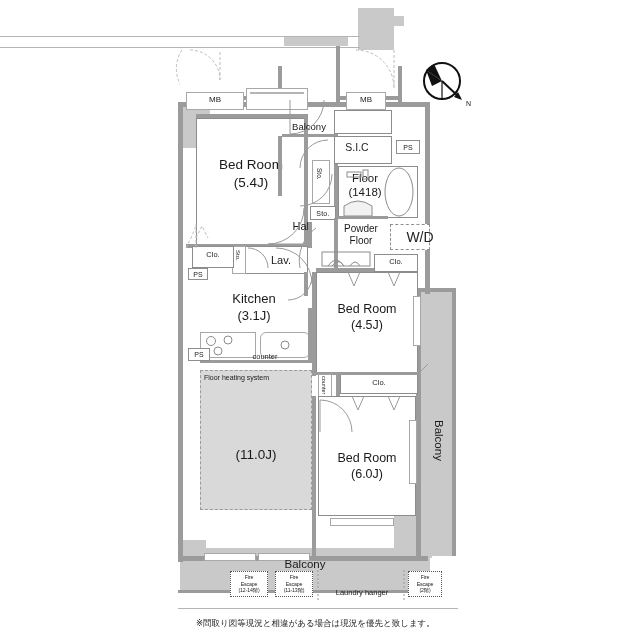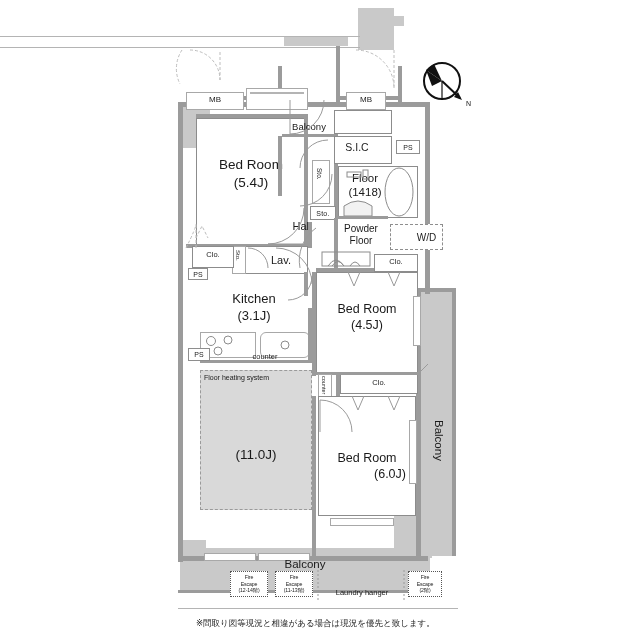--- a/index.html
+++ b/index.html
@@ -115,21 +115,21 @@
 
   <div class="boxlbl" style="left:310px;top:206px;width:26px;height:14px;">Sto.</div>
 
   <div class="lbl" style="left:282px;top:220px;width:40px;font-size:11px;">Hall</div>
   <div class="wall" style="left:308px;top:222px;width:4px;height:26px;"></div>
   <div class="wall" style="left:276px;top:244px;width:36px;height:4px;"></div>
 
   <div class="wall" style="left:334px;top:218px;width:4px;height:54px;"></div>
   <div class="lbl l2" style="left:334px;top:224px;width:54px;font-size:10px;">Powder</div>
   <div class="lbl l2" style="left:334px;top:236px;width:54px;font-size:10px;">Floor</div>
-  <div class="dashbox" style="left:390px;top:224px;width:53px;height:26px;font-size:10px;padding-left:20px;">W/D</div>
+  <div class="dashbox" style="left:390px;top:224px;width:40px;height:26px;font-size:14px;padding-left:20px;">W/D</div>
   <svg class="arcs" viewBox="0 0 640 640">
     <rect x="322" y="252" width="48" height="14" fill="none" stroke="#8c8c8c" stroke-width="1"></rect>
     <path d="M328 266 q8 -12 16 0" fill="none" stroke="#8c8c8c" stroke-width="1"></path>
     <path d="M332 266 q6 -9 12 0" fill="none" stroke="#8c8c8c" stroke-width="1"></path>
     <path d="M350 266 q5 -8 10 0" fill="none" stroke="#8c8c8c" stroke-width="1"></path>
   </svg>
   <div class="wall" style="left:316px;top:268px;width:60px;height:4px;"></div>
 
   <div class="room" style="left:374px;top:254px;width:44px;height:18px;"></div>
   <div class="lbl" style="left:374px;top:258px;width:44px;font-size:7.5px;">Clo.</div>
@@ -188,21 +188,21 @@
   <div class="shade" style="left:200px;top:370px;width:112px;height:108px;"></div>
   <div class="shade" style="left:200px;top:370px;width:112px;height:140px;"></div>
   <div class="lbl" style="left:196px;top:374px;width:112px;font-size:7px;text-align:left;padding-left:8px;box-sizing:border-box;">Floor heating system</div>
   <div class="lbl l2" style="left:196px;top:448px;width:120px;font-size:13.5px;">(11.0J)</div>
 
   <div class="roomn" style="left:204px;top:553px;width:52px;height:8px;"></div>
   <div class="roomn" style="left:258px;top:553px;width:52px;height:8px;"></div>
 
   <div class="room" style="left:318px;top:396px;width:98px;height:120px;"></div>
   <div class="lbl l2" style="left:318px;top:452px;width:98px;font-size:12.5px;">Bed Room</div>
-  <div class="lbl l2" style="left:328px;top:468px;width:98px;font-size:12.5px;padding-left:13px;">(6.0J)</div>
+  <div class="lbl l2" style="left:318px;top:468px;width:98px;font-size:12.5px;">(6.0J)</div>
   <div class="roomn" style="left:409px;top:420px;width:8px;height:64px;"></div>
   <div class="roomn" style="left:330px;top:518px;width:64px;height:8px;"></div>
 
   <div class="lbl" style="left:260px;top:558px;width:90px;font-size:11.5px;">Balcony</div>
   <div class="vtxt" style="left:433px;top:420px;font-size:11.5px;">Balcony</div>
 
   <div class="firebox" style="left:230px;top:571px;width:38px;height:26px;">
     <span>Fire</span>
     <span>Escape</span>
     <span>(12-14階)</span>

